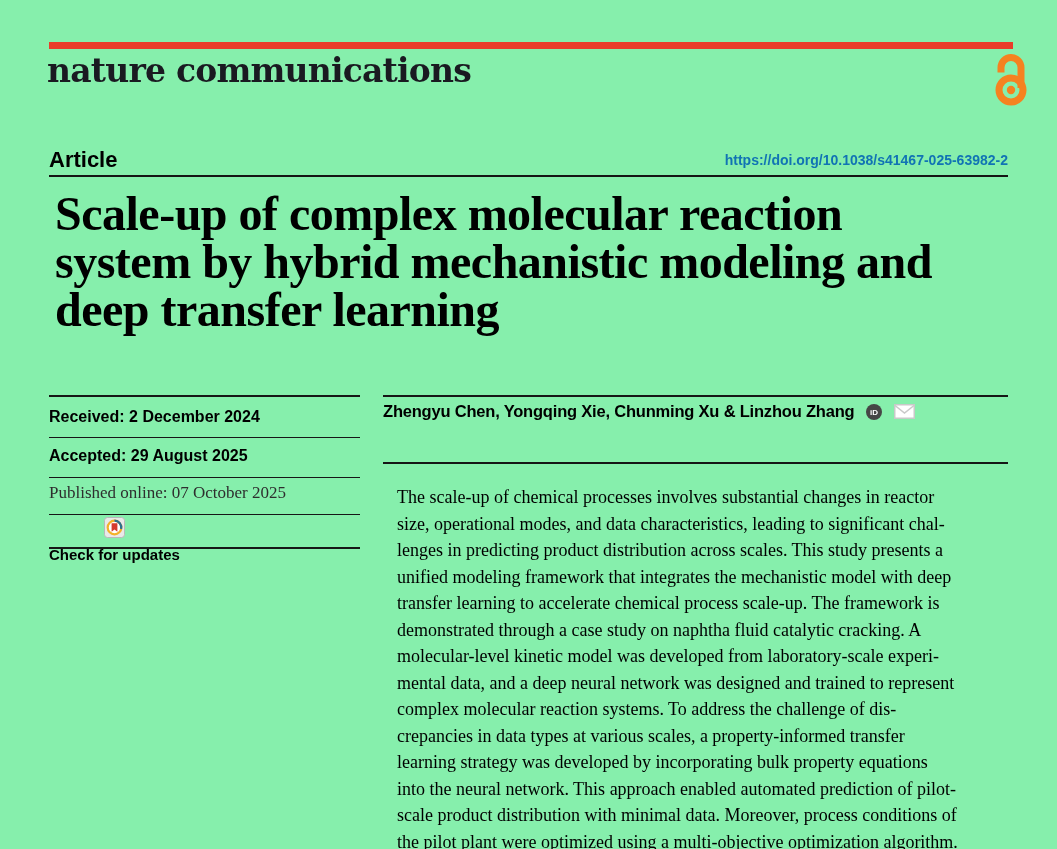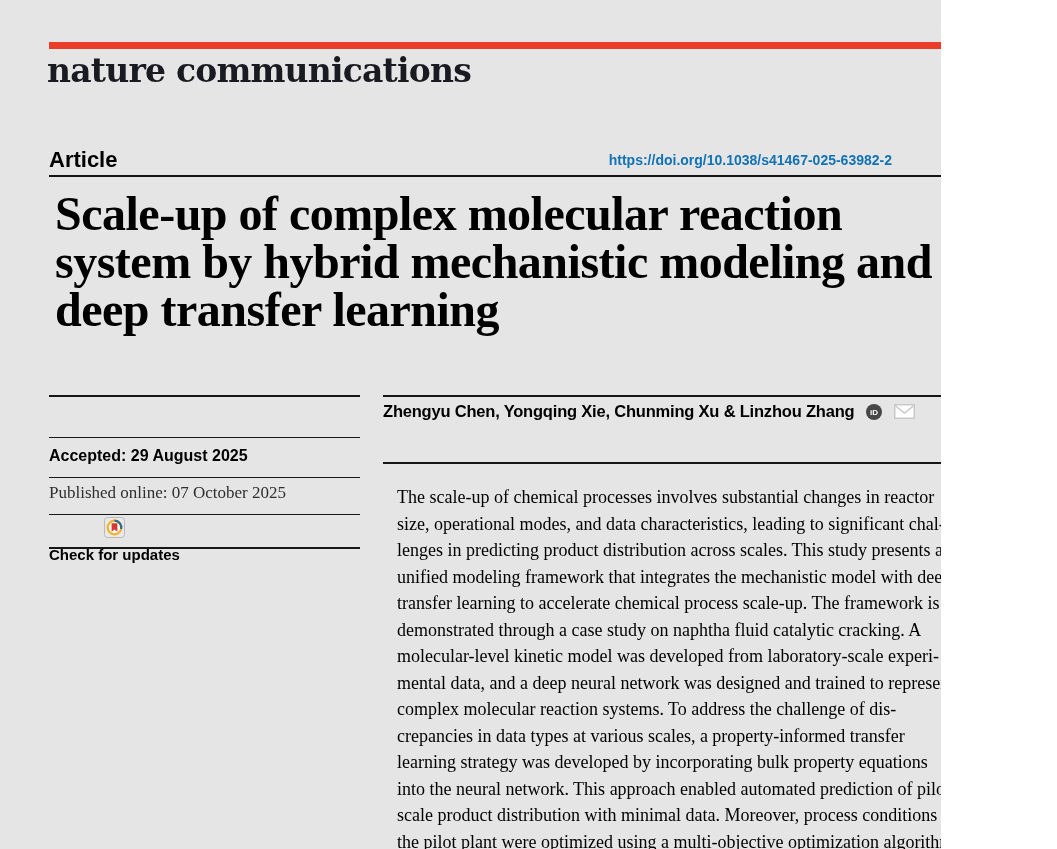--- a/index.html
+++ b/index.html
@@ -1,16 +1,16 @@
 <!DOCTYPE html>
 <html><head>
 <meta charset="utf-8">
 <style>
   html,body { margin:0; padding:0; background:#ffffff; }
-  .page { position:relative; width:941px; height:849px; background:#e5e5e5; overflow:hidden;
+  .page { position:relative; width:1057px; height:849px; background:#86efac; overflow:hidden;
           font-family:"Liberation Sans", sans-serif; }
 
   .brand-bar { position:absolute; left:49px; top:42px; width:964px; height:7px; background:#e93d2a; }
   .journal-logo { position:absolute; left:47px; top:51px;
                   font-family:"DejaVu Serif", serif; font-weight:700; font-size:33px;
                   letter-spacing:-0.8px; color:#1a1a21; }
   .oa-icon { position:absolute; left:988px; top:52px; }
 
   .article-label { position:absolute; left:49px; top:147px; font-weight:700; font-size:22px; color:#000;text-align:right; }
   .doi-link { position:absolute; right:49px; top:152px; font-weight:700; font-size:14px;
@@ -67,20 +67,21 @@
 
   <a class="doi-link">https://doi.org/10.1038/s41467-025-63982-2</a>
 
   <div class="header-rule"></div>
 
   <h1 class="title">Scale-up of complex molecular reaction
 system by hybrid mechanistic modeling and
 deep transfer learning</h1>
 
   <div class="meta-rule rule-1"></div>
+  <div class="meta-text meta-received">Received: 2 December 2024</div>
   <div class="meta-rule rule-2"></div>
   <div class="meta-text meta-accepted">Accepted: 29 August 2025</div>
   <div class="meta-rule rule-3"></div>
   <div class="meta-published">Published online: 07 October 2025</div>
   <div class="meta-rule rule-4"></div>
 
   <div class="check-row">
     <svg width="21" height="21" viewBox="0 0 21 21">
       <rect x="0.5" y="0.5" width="20" height="20" rx="3" fill="#e9e9e9" stroke="#b9b9b9"></rect>
       <circle cx="10.5" cy="10.5" r="6.8" fill="#ffffff" stroke="#f3b229" stroke-width="2.2"></circle>

